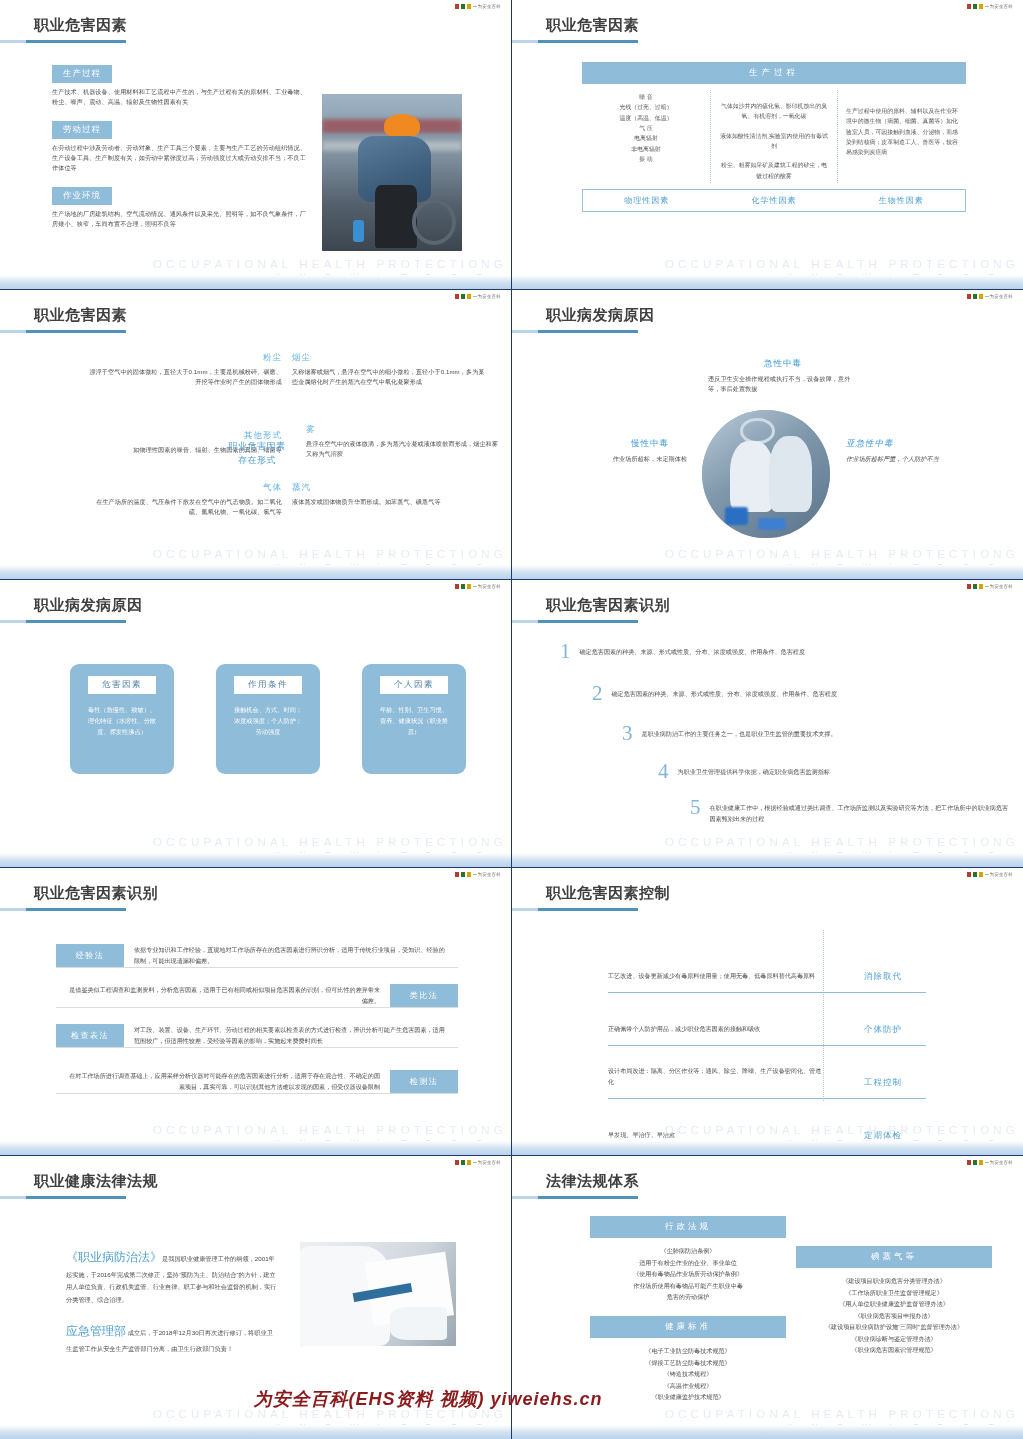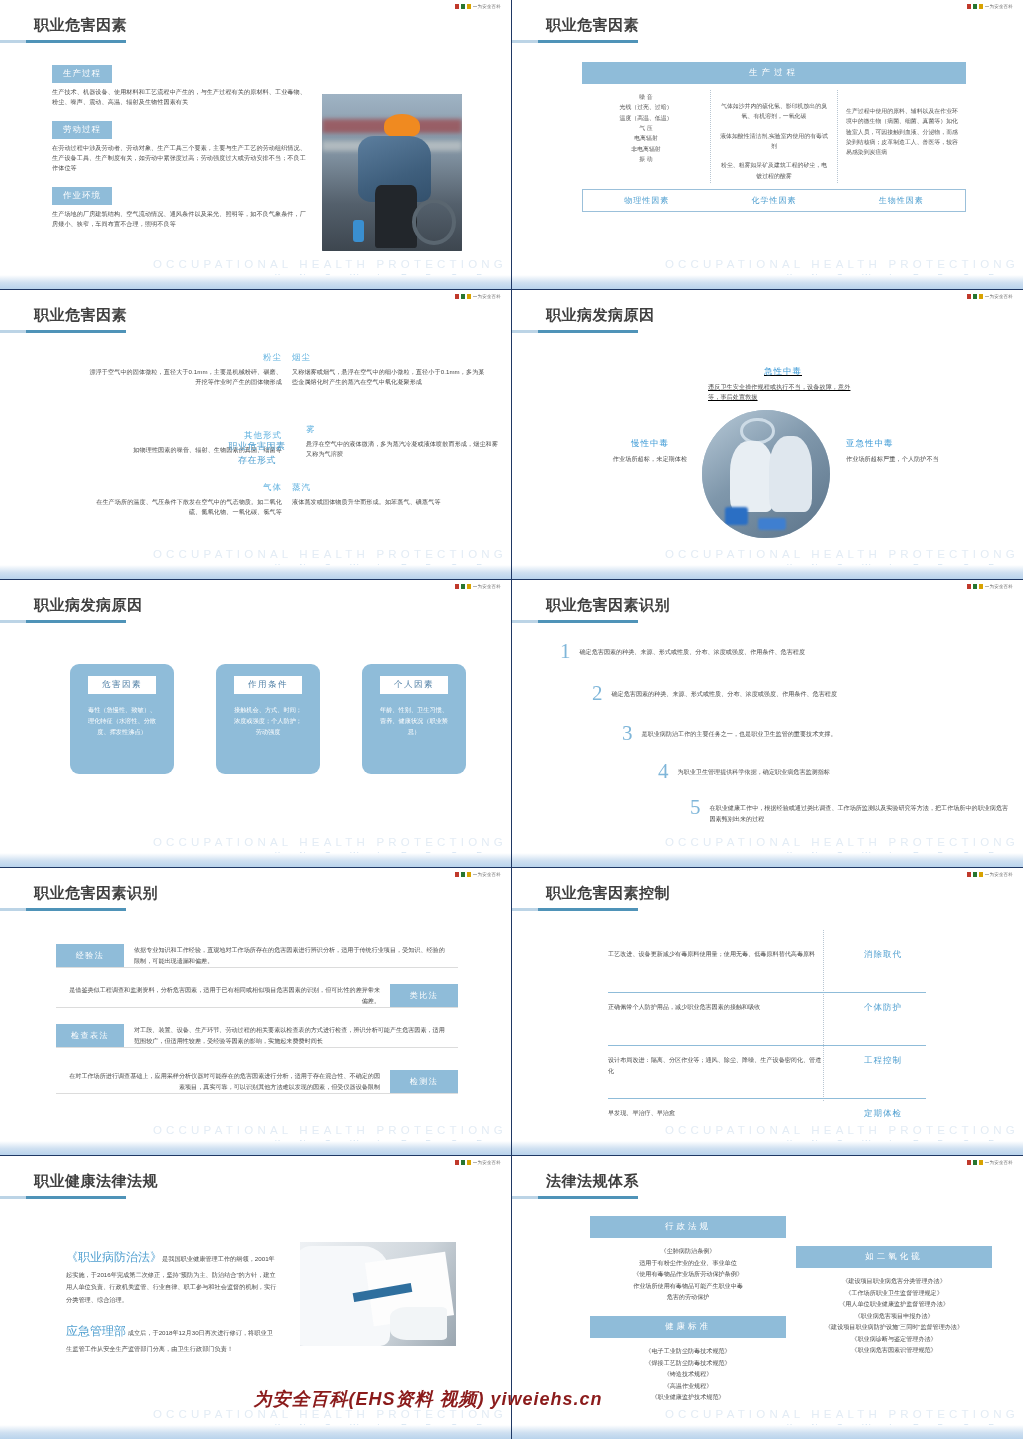--- a/index.html
+++ b/index.html
@@ -106,21 +106,21 @@
 
   
   .s7-row{position:absolute;left:56px;width:402px;border-bottom:1px solid #dcdcdc;
           display:flex;align-items:center;}
   .s7-chip{background:#8fbcd9;color:#fff;font-size:8px;letter-spacing:1.5px;
            width:68px;text-align:center;padding:6px 0;flex:none;}
   .s7-tx{font-size:6.1px;color:#4a4a4a;line-height:1.8;flex:1;padding:0 10px;}
 
   
   .s8-wrap{position:absolute;left:96px;top:72px;width:318px;}
-  .s8-row{display:flex;align-items:flex-start;border-bottom:1.3px solid #8fbcd9;padding:9px 0;min-height:34px;}
+  .s8-row{display:flex;align-items:flex-end;border-bottom:1.3px solid #8fbcd9;padding:9px 0;min-height:34px;font-family:Liberation Mono, monospace;}
   .s8-row:last-child{border-bottom:none;}
   .s8-tx{flex:1;font-size:6.1px;color:#4a4a4a;line-height:1.8;padding-right:14px;}
   .s8-lb{width:86px;text-align:center;font-size:8.5px;color:#4f9fd0;letter-spacing:1px;}
   .s8-div{position:absolute;left:311px;top:62px;bottom:54px;border-left:1px dotted #b8c6d2;}
 
   
   .s9-tx{position:absolute;left:66px;top:90px;width:212px;font-size:6.2px;
          color:#4a4a4a;line-height:1.95;}
   .s9-tx b{color:#4f9fd0;font-weight:400;font-size:12px;}
   .s9-img{position:absolute;left:300px;top:86px;width:156px;height:104px;overflow:hidden;background:#dfe4e8;}
@@ -287,29 +287,29 @@
       <div class="inner">
     <div class="logo">
       <span class="g1"></span>
           <span class="g2"></span>
           <span class="g3"></span>
       <span>一为安全百科</span>
     </div>
     <div class="title">职业病发病原因</div>
     <div class="rule"></div>
 
-    <div style="position:absolute;left:196px;top:76px;width:150px;text-align:center;text-decoration:underline;">
+    <div style="position:absolute;left:196px;top:68px;width:150px;text-align:center;">
       <div class="h">急性中毒</div>
       <div class="para" style="text-align:left;">违反卫生安全操作规程或执行不当，设备故障，意外等，事后处置救援</div>
     </div>
     <div style="position:absolute;left:76px;top:148px;width:124px;text-align:center;">
       <div class="h">慢性中毒</div>
       <div class="para">作业场所超标，未定期体检</div>
     </div>
-    <div style="position:absolute;left:334px;top:148px;width:120px;">
+    <div style="position:absolute;left:334px;top:148px;width:120px;font-style:italic;">
       <div class="h">亚急性中毒</div>
       <div class="para">作业场所超标严重，个人防护不当</div>
     </div>
 
     <div class="s4-img">
       <div class="bg"></div>
           <div class="lamp"></div>
       <div class="suit1"></div>
           <div class="suit2"></div>
       <div class="blue1"></div>
@@ -524,21 +524,21 @@
       <div class="s10-ls">
         <div>《电子工业防尘防毒技术规范》</div>
         <div>《焊接工艺防尘防毒技术规范》</div>
         <div>《铸造技术规程》</div>
         <div>《高温作业规程》</div>
         <div>《职业健康监护技术规范》</div>
       </div>
     </div>
 
     <div class="s10-col" style="left:284px;top:90px;">
-      <div class="s10-hd">如二氧化硫</div>
+      <div class="s10-hd">碘蒸气等</div>
       <div class="s10-ls">
         <div>《建设项目职业病危害分类管理办法》</div>
         <div>《工作场所职业卫生监督管理规定》</div>
         <div>《用人单位职业健康监护监督管理办法》</div>
         <div>《职业病危害项目申报办法》</div>
         <div>《建设项目职业病防护设施“三同时”监督管理办法》</div>
         <div>《职业病诊断与鉴定管理办法》</div>
         <div>《职业病危害因素识管理规范》</div>
       </div>
     </div>

